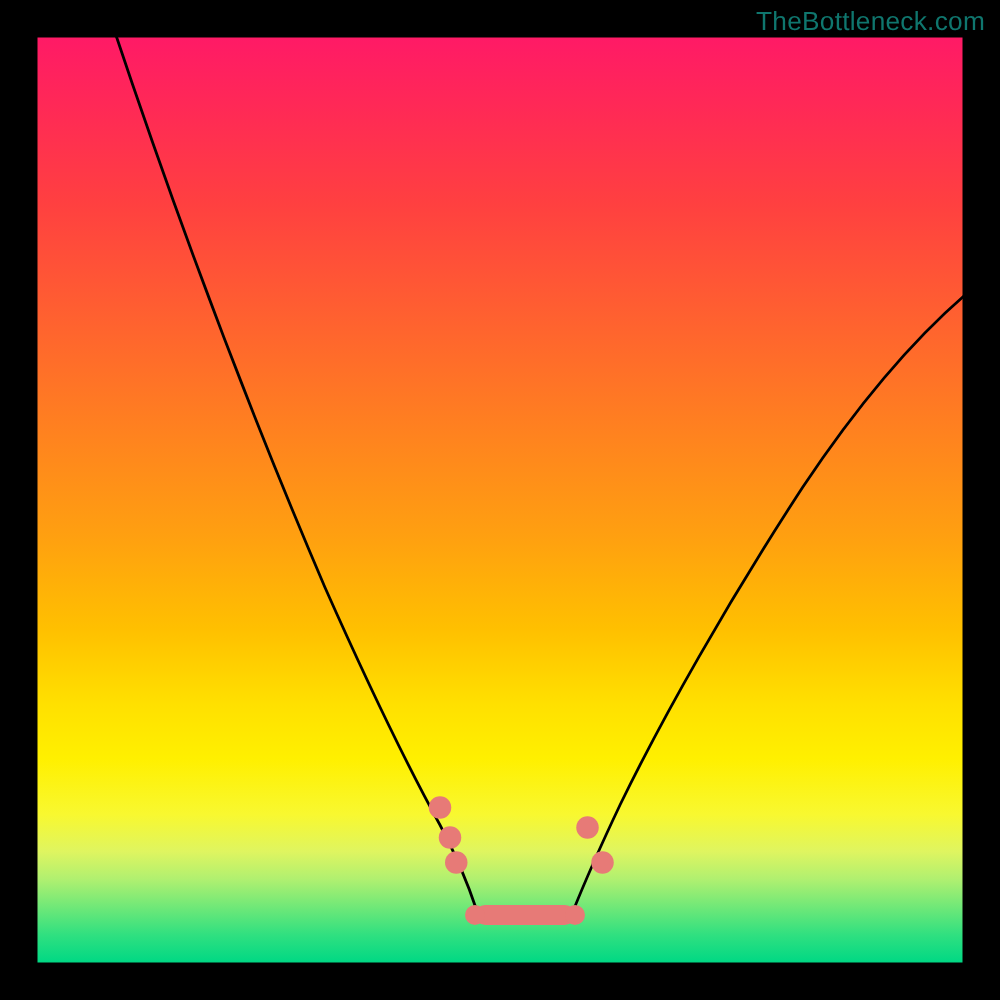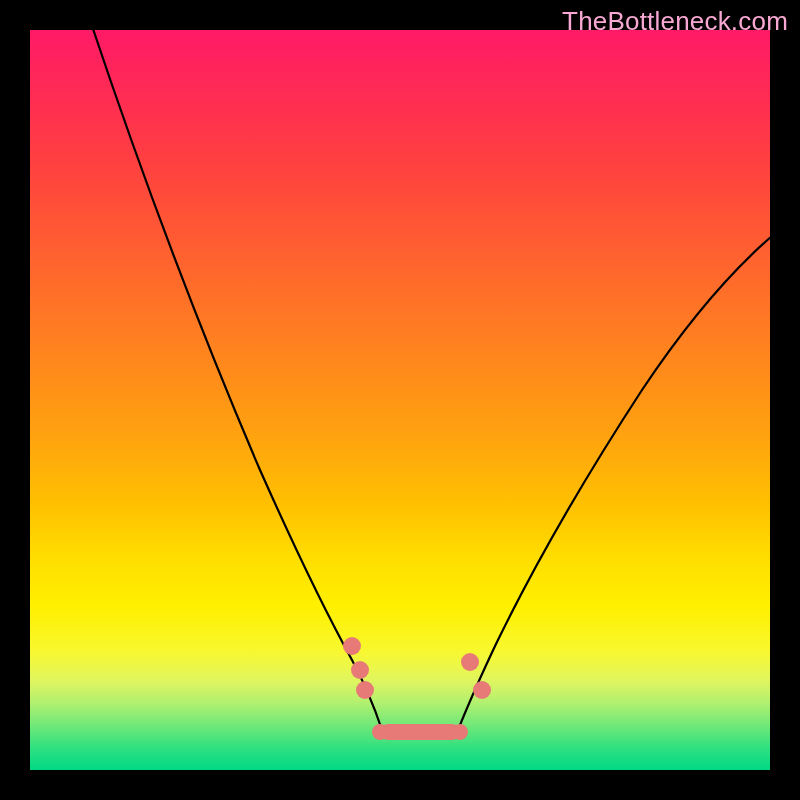--- a/index.html
+++ b/index.html
@@ -40,22 +40,22 @@
       #b0f070 91%,
       #70e878 94%,
       #30e080 97%,
       #00d884 100%
     );
   }
   .watermark {
     position: absolute;
     top: 6px;
     right: 12px;
-    color: #f9a8d4;
-    font-size: 26px;
+    color: #0f766e;
+    font-size: 21px;
     font-weight: 500;
     letter-spacing: 0.2px;
     z-index: 5;
   }
   svg.curve-layer {
     position: absolute;
     left: 0;
     top: 0;
     width: 740px;
     height: 740px;

